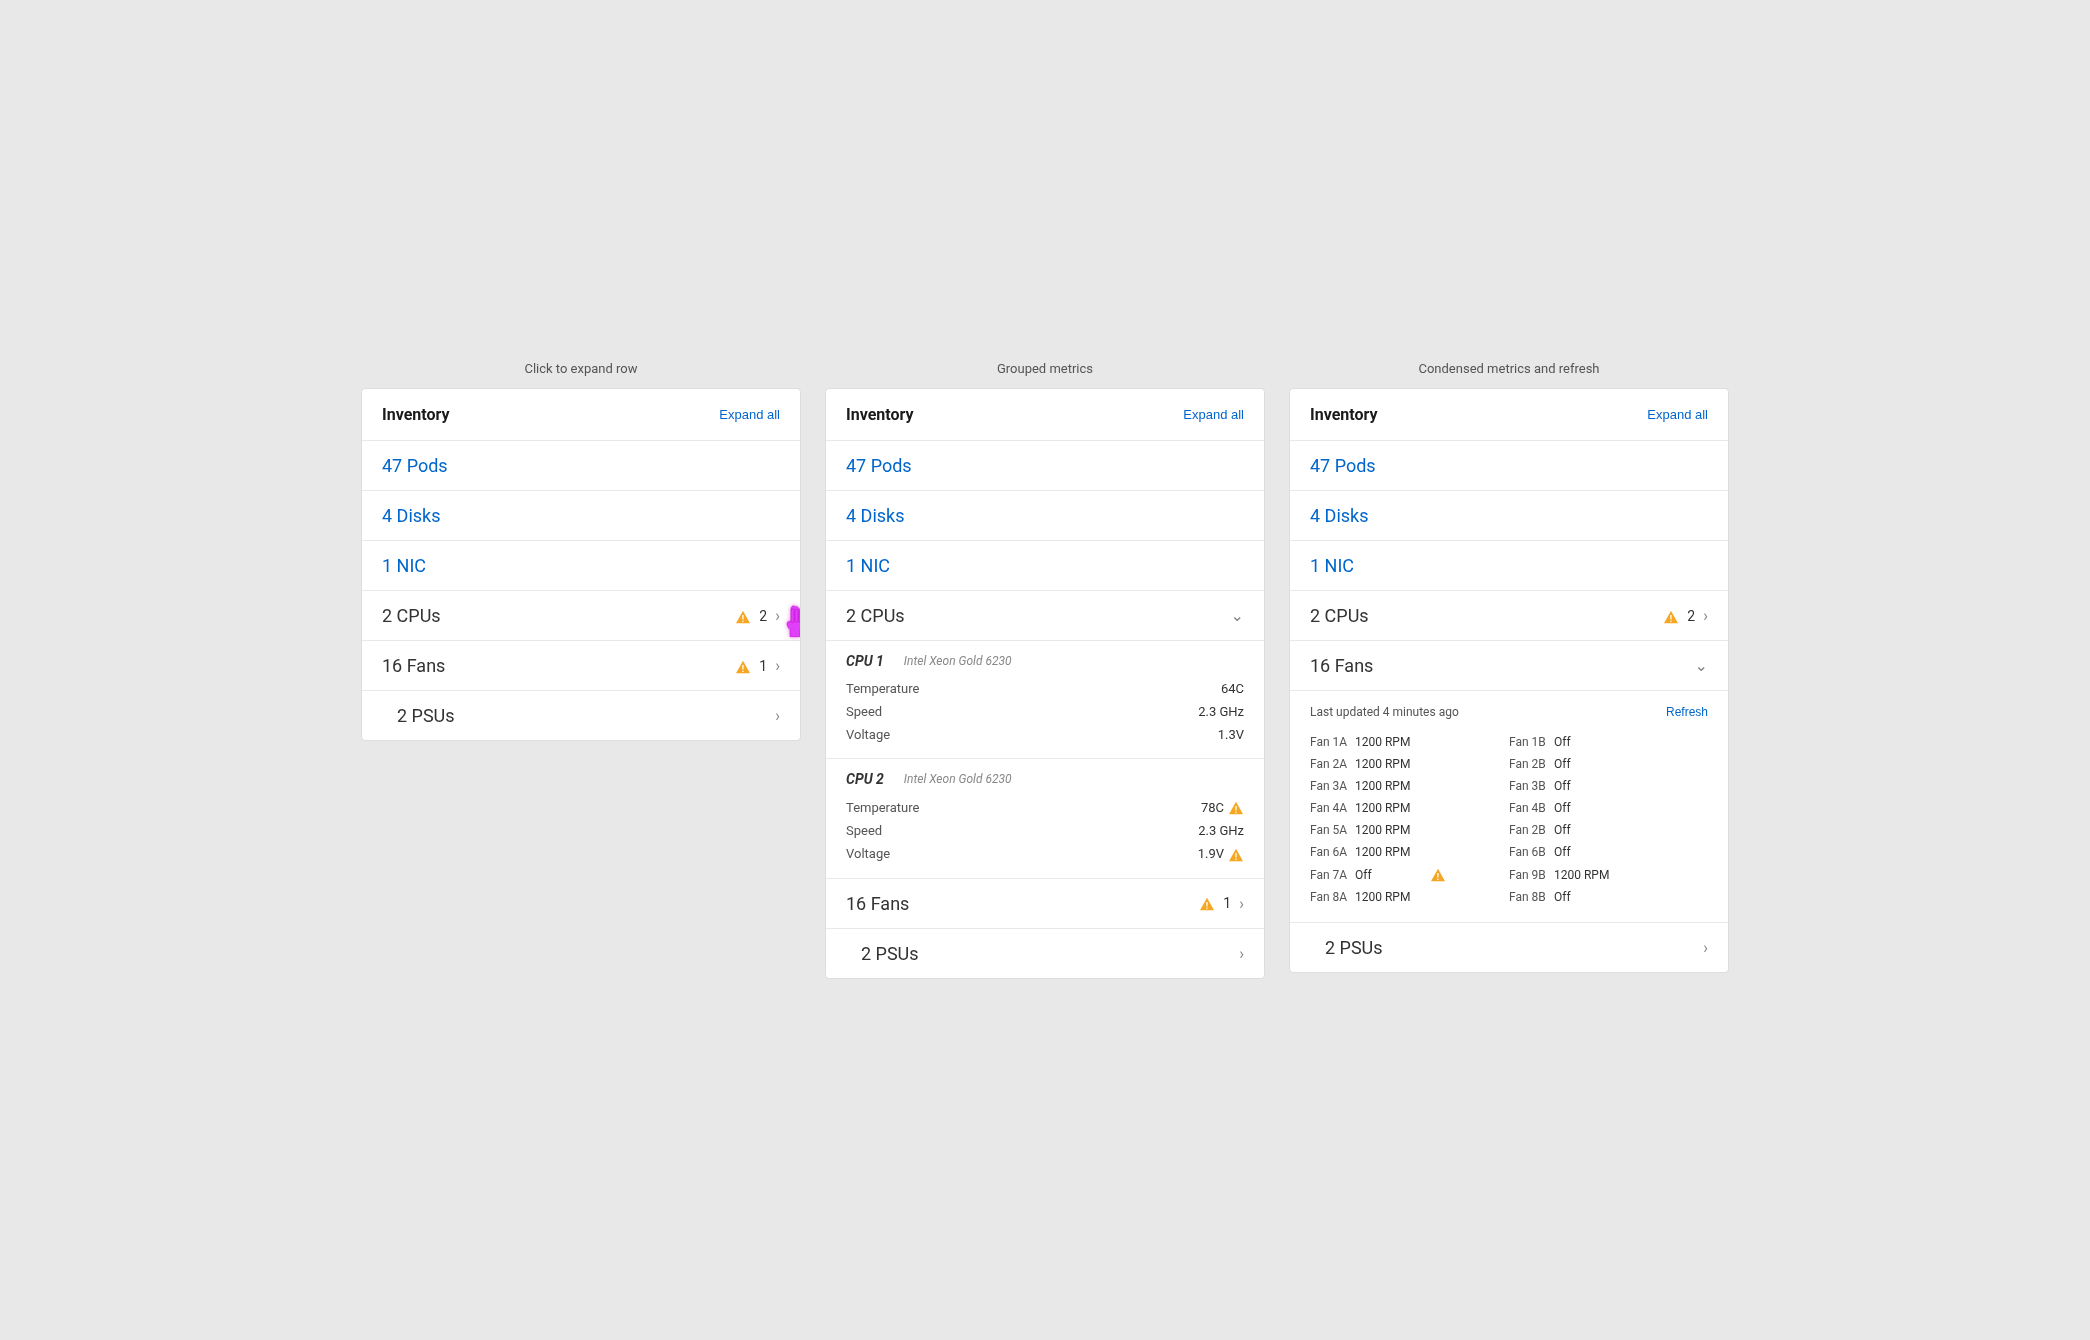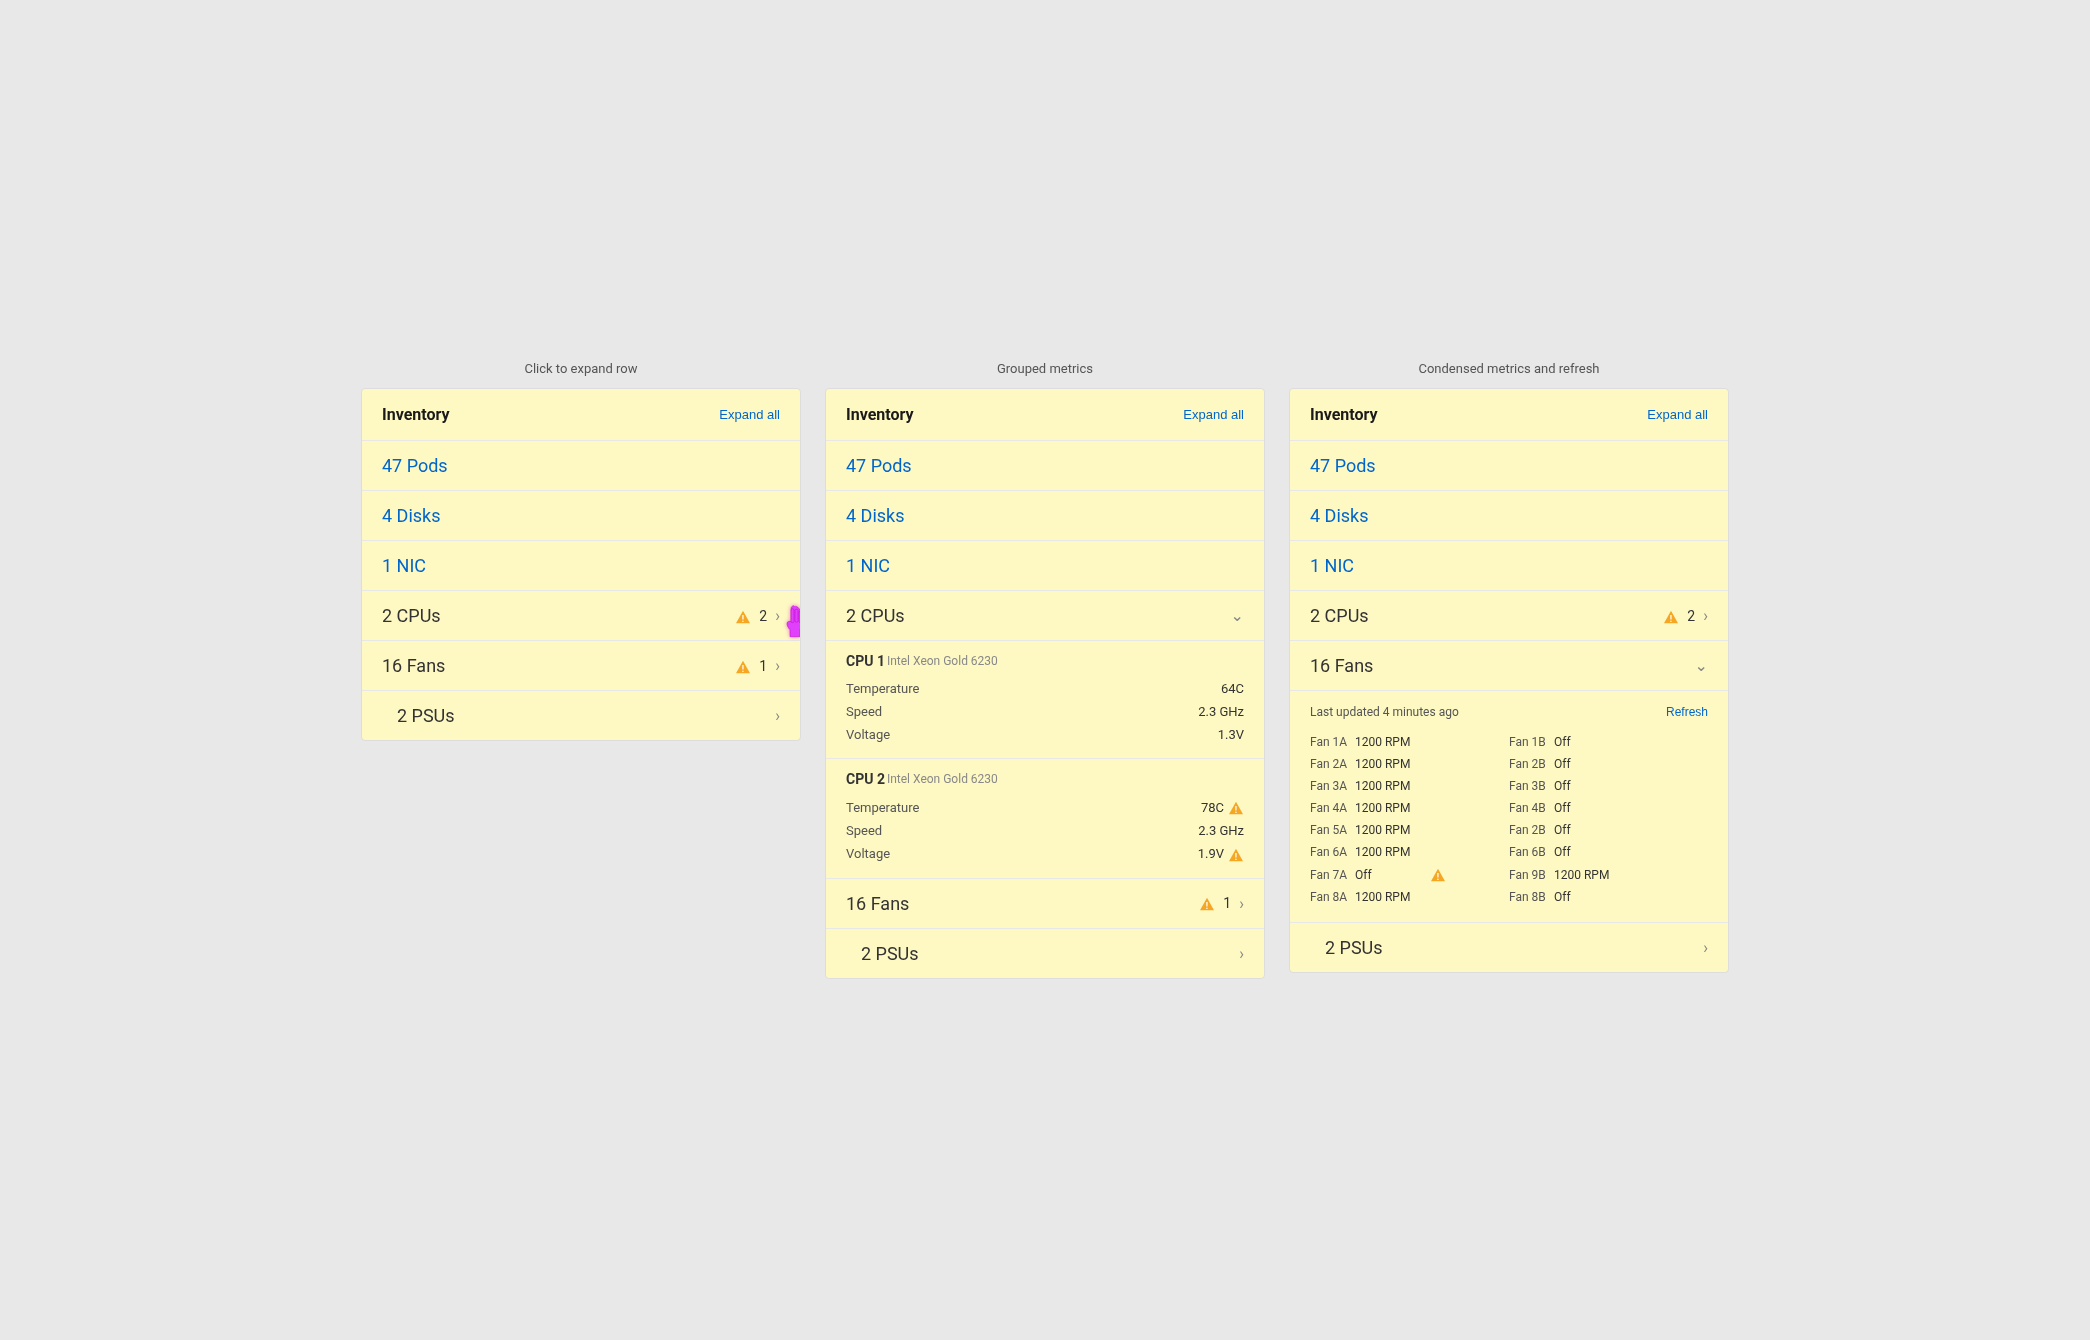--- a/index.html
+++ b/index.html
@@ -33,21 +33,21 @@
       max-width: 440px;
     }
 
     .panel-title {
       font-size: 13px;
       color: #555;
       margin-bottom: 12px;
     }
 
     .panel {
-      background: #fef9c3;
+      background: #ffffff;
       border: 1px solid #ddd;
       border-radius: 4px;
       width: 100%;
       overflow: hidden;
     }
 
     .panel-header {
       display: flex;
       justify-content: space-between;
       align-items: center;
@@ -115,22 +115,23 @@
 
     
     .sub-section {
       padding: 12px 20px;
       border-bottom: 1px solid #e8e8e8;
     }
 
     .sub-section-header {
       display: flex;
       align-items: center;
-      gap: 2px;
+      gap: 20px;
       margin-bottom: 8px;
+      font-style: italic;
     }
 
     .sub-section-title {
       font-weight: 700;
       font-size: 14px;
     }
 
     .sub-section-subtitle {
       font-size: 12px;
       color: #888;

